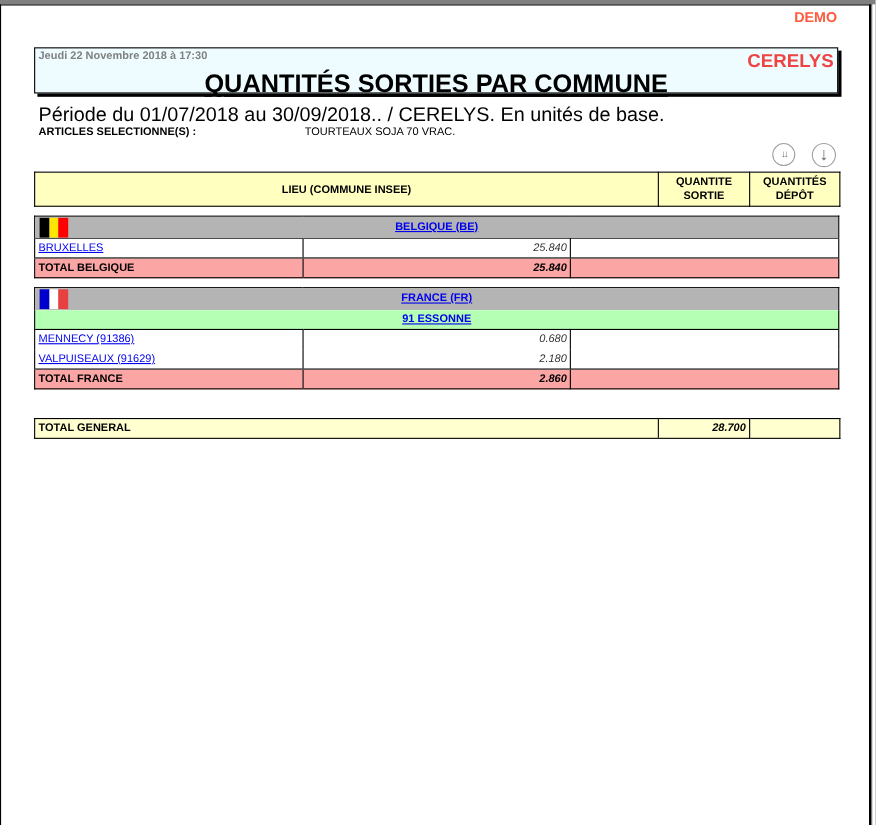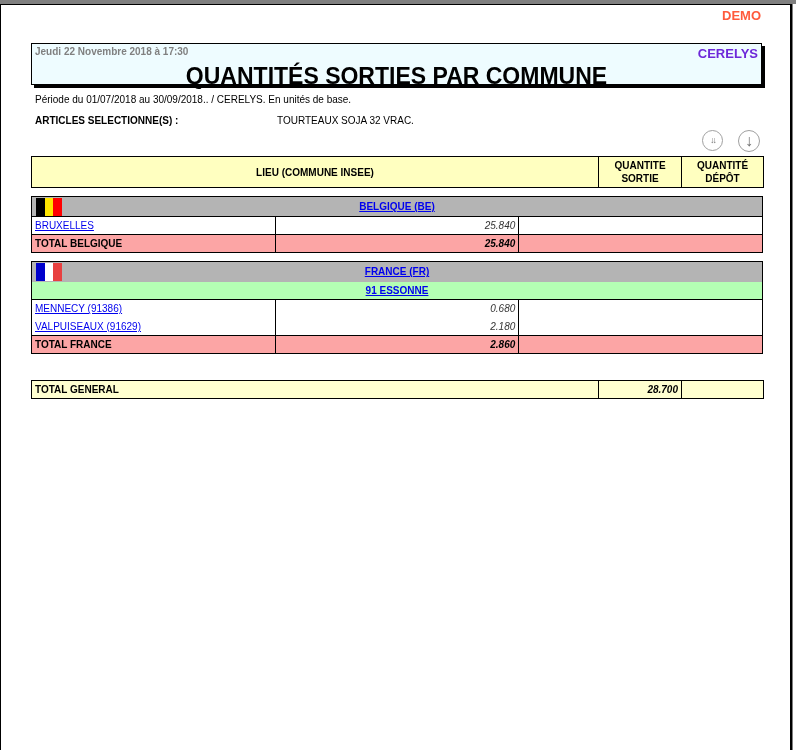--- a/index.html
+++ b/index.html
@@ -25,28 +25,28 @@
   .header-box {
     position:absolute; left:31px; top:43px; width:731px; height:42px;
     background:#eefcff; border:1px solid #000;
     box-shadow:3px 3px 0 #000;
     box-sizing:border-box;
   }
   .date {
     position:absolute; left:3px; top:2px; font-size:10px; font-weight:bold; color:#808080;
   }
   .company {
-    position:absolute; right:3px; top:2px; font-size:13px; font-weight:bold; color:#6d28d9;
+    position:absolute; right:3px; top:2px; font-size:17px; font-weight:bold; color:#ef4444;
   }
   .title {
     position:absolute; left:0; right:0; top:19px; text-align:center;
     font-size:23px; font-weight:bold; text-decoration:underline; color:#000;
   }
   .period {
-    position:absolute; left:35px; top:94px; font-size:10px; color:#000;
+    position:absolute; left:35px; top:94px; font-size:18px; color:#000;
   }
   .articles-label {
     position:absolute; left:35px; top:115px; font-size:10px; font-weight:bold; color:#000;
   }
   .articles-value {
     position:absolute; left:277px; top:115px; font-size:10px; color:#000;
   }
   .nav-btn {
     position:absolute; top:130px; width:21px; height:21px; border-radius:50%;
     border:1px solid #a0a0a0; background:#fff; box-sizing:border-box;
@@ -102,39 +102,39 @@
 <div class="demo">DEMO</div>
 
 <div class="header-box">
   <div class="date">Jeudi 22 Novembre 2018 à 17:30</div>
   <div class="company">CERELYS</div>
   <div class="title">QUANTITÉS SORTIES PAR COMMUNE</div>
 </div>
 
 <div class="period">Période du 01/07/2018 au 30/09/2018.. / CERELYS. En unités de base.</div>
 <div class="articles-label">ARTICLES SELECTIONNE(S) :</div>
-<div class="articles-value">TOURTEAUX SOJA 32 VRAC.</div>
+<div class="articles-value">TOURTEAUX SOJA 70 VRAC.</div>
 
 <div class="nav-btn one">
   <span>↓↓</span>
 </div>
 <div class="nav-btn two">
   <span>↓</span>
 </div>
 
 <table style="top:156px;padding-left:28px;">
   <tbody>
       <tr class="head">
     <td class="col1">LIEU (COMMUNE INSEE)</td>
     <td class="col2">
       <span>QUANTITE</span><br>
       <span>SORTIE</span>
     </td>
     <td class="col3">
-      <span>QUANTITÉ</span><br>
+      <span>QUANTITÉS</span><br>
       <span>DÉPÔT</span>
     </td>
   </tr>
 </tbody>
   </table>
 
 <table style="top:196px;">
   <tbody>
       <tr class="country">
     <td colspan="3">

